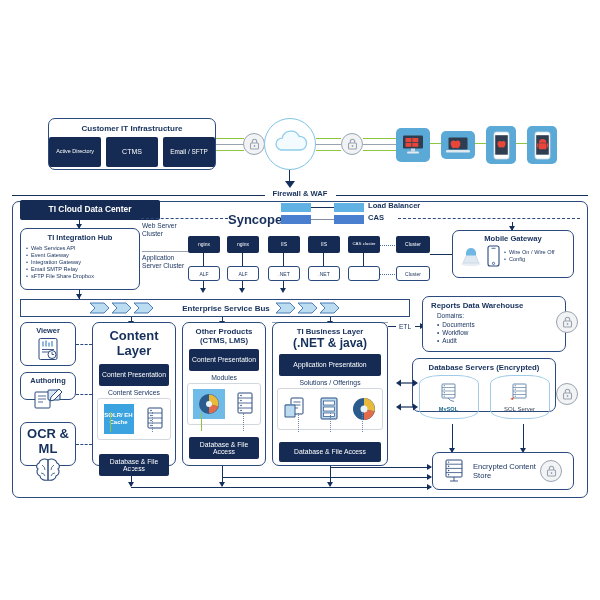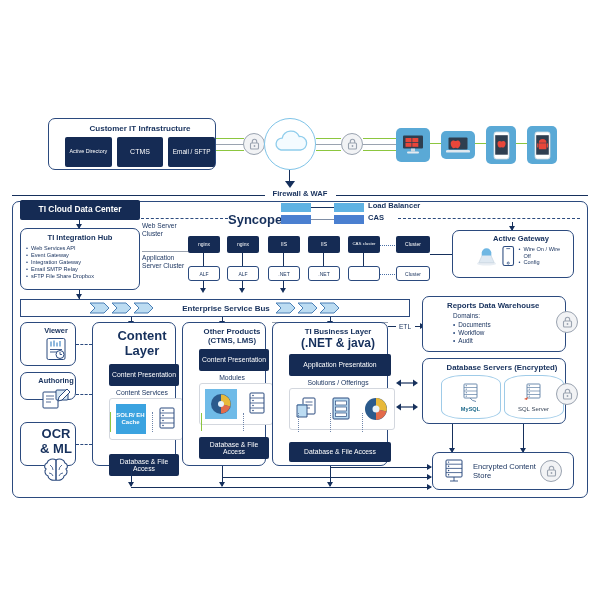--- a/index.html
+++ b/index.html
@@ -5,21 +5,21 @@
   html,body{margin:0;padding:0;background:#ffffff;}
   body{width:600px;height:600px;position:relative;overflow:hidden;
        font-family:"Liberation Sans","DejaVu Sans",sans-serif;color:#16305c;}
   .stage{position:absolute;left:0;top:0;width:600px;height:600px;}
   .abs{position:absolute;box-sizing:border-box;}
 
   
   .navy{background:#152b54;color:#ffffff;border-radius:2px;
         display:flex;align-items:center;justify-content:center;text-align:center;
         line-height:1.08;}
-  .outline{background:#ffffff;border:1.3px solid #2b4a7e;border-radius:7px;padding-left:16px;}
+  .outline{background:#ffffff;border:1.3px solid #2b4a7e;border-radius:7px;}
   .outline-sq{background:#ffffff;border:1.2px solid #2b4a7e;border-radius:3px;
         display:flex;align-items:center;justify-content:center;text-align:center;}
   .lightbox{background:#ffffff;border:1px solid #d3d7de;border-radius:3px;}
   .ttl{font-weight:bold;text-align:center;color:#16305c;}
   .lbl{text-align:center;color:#16305c;}
 
   
   .hline{background:#16305c;height:1.2px;}
   .vline{background:#16305c;width:1.2px;}
   .greenline{background:#8cc63f;height:1.3px;}
@@ -152,21 +152,21 @@
 
   <div class="abs vline" style="left:289px;top:170px;height:11px;"></div>
   <div class="abs arrow-d" style="left:285px;top:181px;"></div>
 
   <div class="abs hline" style="left:12px;top:195px;width:253px;"></div>
   <div class="abs ttl" style="left:265px;top:189px;width:70px;font-size:7.6px;">Firewall &amp; WAF</div>
   <div class="abs hline" style="left:336px;top:195px;width:252px;"></div>
 
   <div class="abs" style="left:12px;top:201px;width:576px;height:297px;border:1.3px solid #2b4a7e;border-radius:7px;"></div>
 
-  <div class="abs navy" style="left:20px;top:200px;width:120px;height:20px;font-size:8.4px;font-weight:bold;">
+  <div class="abs navy" style="left:20px;top:200px;width:140px;height:20px;font-size:8.4px;font-weight:bold;">
     <span>TI Cloud Data Center</span>
   </div>
 
   <div class="abs outline" style="left:20px;top:228px;width:120px;height:62px;padding:4px 5px;">
     <div class="ttl" style="font-size:7.6px;">TI Integration Hub</div>
     <div style="margin-top:3px;">
       <div class="bulletrow" style="font-size:5.6px;">
         <span class="bullet">•</span>
         <span>Web Services API</span>
         </div>
@@ -262,21 +262,21 @@
     </div>
 
   <div class="abs vline" style="left:203px;top:281px;height:9px;"></div>
   <div class="abs arrow-d-sm" style="left:200px;top:288px;"></div>
   <div class="abs vline" style="left:242px;top:281px;height:9px;"></div>
   <div class="abs arrow-d-sm" style="left:239px;top:288px;"></div>
   <div class="abs vline" style="left:283px;top:281px;height:9px;"></div>
   <div class="abs arrow-d-sm" style="left:280px;top:288px;"></div>
 
   <div class="abs outline" style="left:452px;top:230px;width:122px;height:48px;">
-    <div class="ttl" style="font-size:7.6px;margin-top:3px;">Active Gateway</div>
+    <div class="ttl" style="font-size:7.6px;margin-top:3px;">Mobile Gateway</div>
     <div style="display:flex;align-items:center;gap:4px;padding:2px 6px;">
       <svg width="24" height="22" viewBox="0 0 24 22">
         <ellipse cx="12" cy="19" rx="10" ry="2" fill="#e8eef4"></ellipse>
         <path d="M4 18 L8 9 h8 l4 9 z" fill="#dfe9f2" stroke="#c4d2de" stroke-width="0.7"></path>
         <path d="M12 3 a5 5 0 0 0 -5 5 h10 a5 5 0 0 0 -5 -5z" fill="#6fb7e3"></path>
         <rect x="7" y="7.5" width="10" height="3" fill="#6fb7e3"></rect>
       </svg>
       <svg width="13" height="22" viewBox="0 0 13 22">
         <rect x="1" y="1" width="11" height="20" rx="2" fill="#ffffff" stroke="#2b4a7e" stroke-width="1.1"></rect>
         <line x1="4.5" y1="3.3" x2="8.5" y2="3.3" stroke="#2b4a7e" stroke-width="0.8"></line>
@@ -499,21 +499,21 @@
     </div>
   </div>
   <div class="abs lock" style="left:556px;top:311px;width:22px;height:22px;">
     <svg width="11" height="12" viewBox="0 0 11 12">
       <rect x="1.5" y="5" width="8" height="6" rx="1" fill="none" stroke="#9aa3b0" stroke-width="1.1"></rect>
       <path d="M3.3 5 V3.4 a2.2 2.2 0 0 1 4.4 0 V5" fill="none" stroke="#9aa3b0" stroke-width="1.1"></path>
       <circle cx="5.5" cy="8" r="0.9" fill="#9aa3b0"></circle>
     </svg>
   </div>
 
-  <div class="abs outline" style="left:422px;top:358px;width:144px;height:66px;">
+  <div class="abs outline" style="left:412px;top:358px;width:144px;height:54px;">
     <div class="ttl" style="font-size:7.8px;margin-top:4px;">Database Servers (Encrypted)</div>
     <div style="display:flex;justify-content:space-around;margin-top:3px;">
       <div style="width:58px;height:42px;border:1px solid #9fcbe8;border-radius:22px/9px;
                   display:flex;flex-direction:column;align-items:center;justify-content:center;">
         <svg width="26" height="24" viewBox="0 0 26 24">
           <rect x="6" y="2" width="13" height="14" rx="0.8" fill="#fff" stroke="#5f7fa5" stroke-width="0.9"></rect>
           <line x1="6" y1="5.5" x2="19" y2="5.5" stroke="#5f7fa5" stroke-width="0.7"></line>
           <line x1="6" y1="9" x2="19" y2="9" stroke="#5f7fa5" stroke-width="0.7"></line>
           <line x1="6" y1="12.5" x2="19" y2="12.5" stroke="#5f7fa5" stroke-width="0.7"></line>
           <circle cx="8.3" cy="3.7" r="0.6" fill="#5f7fa5"></circle>

